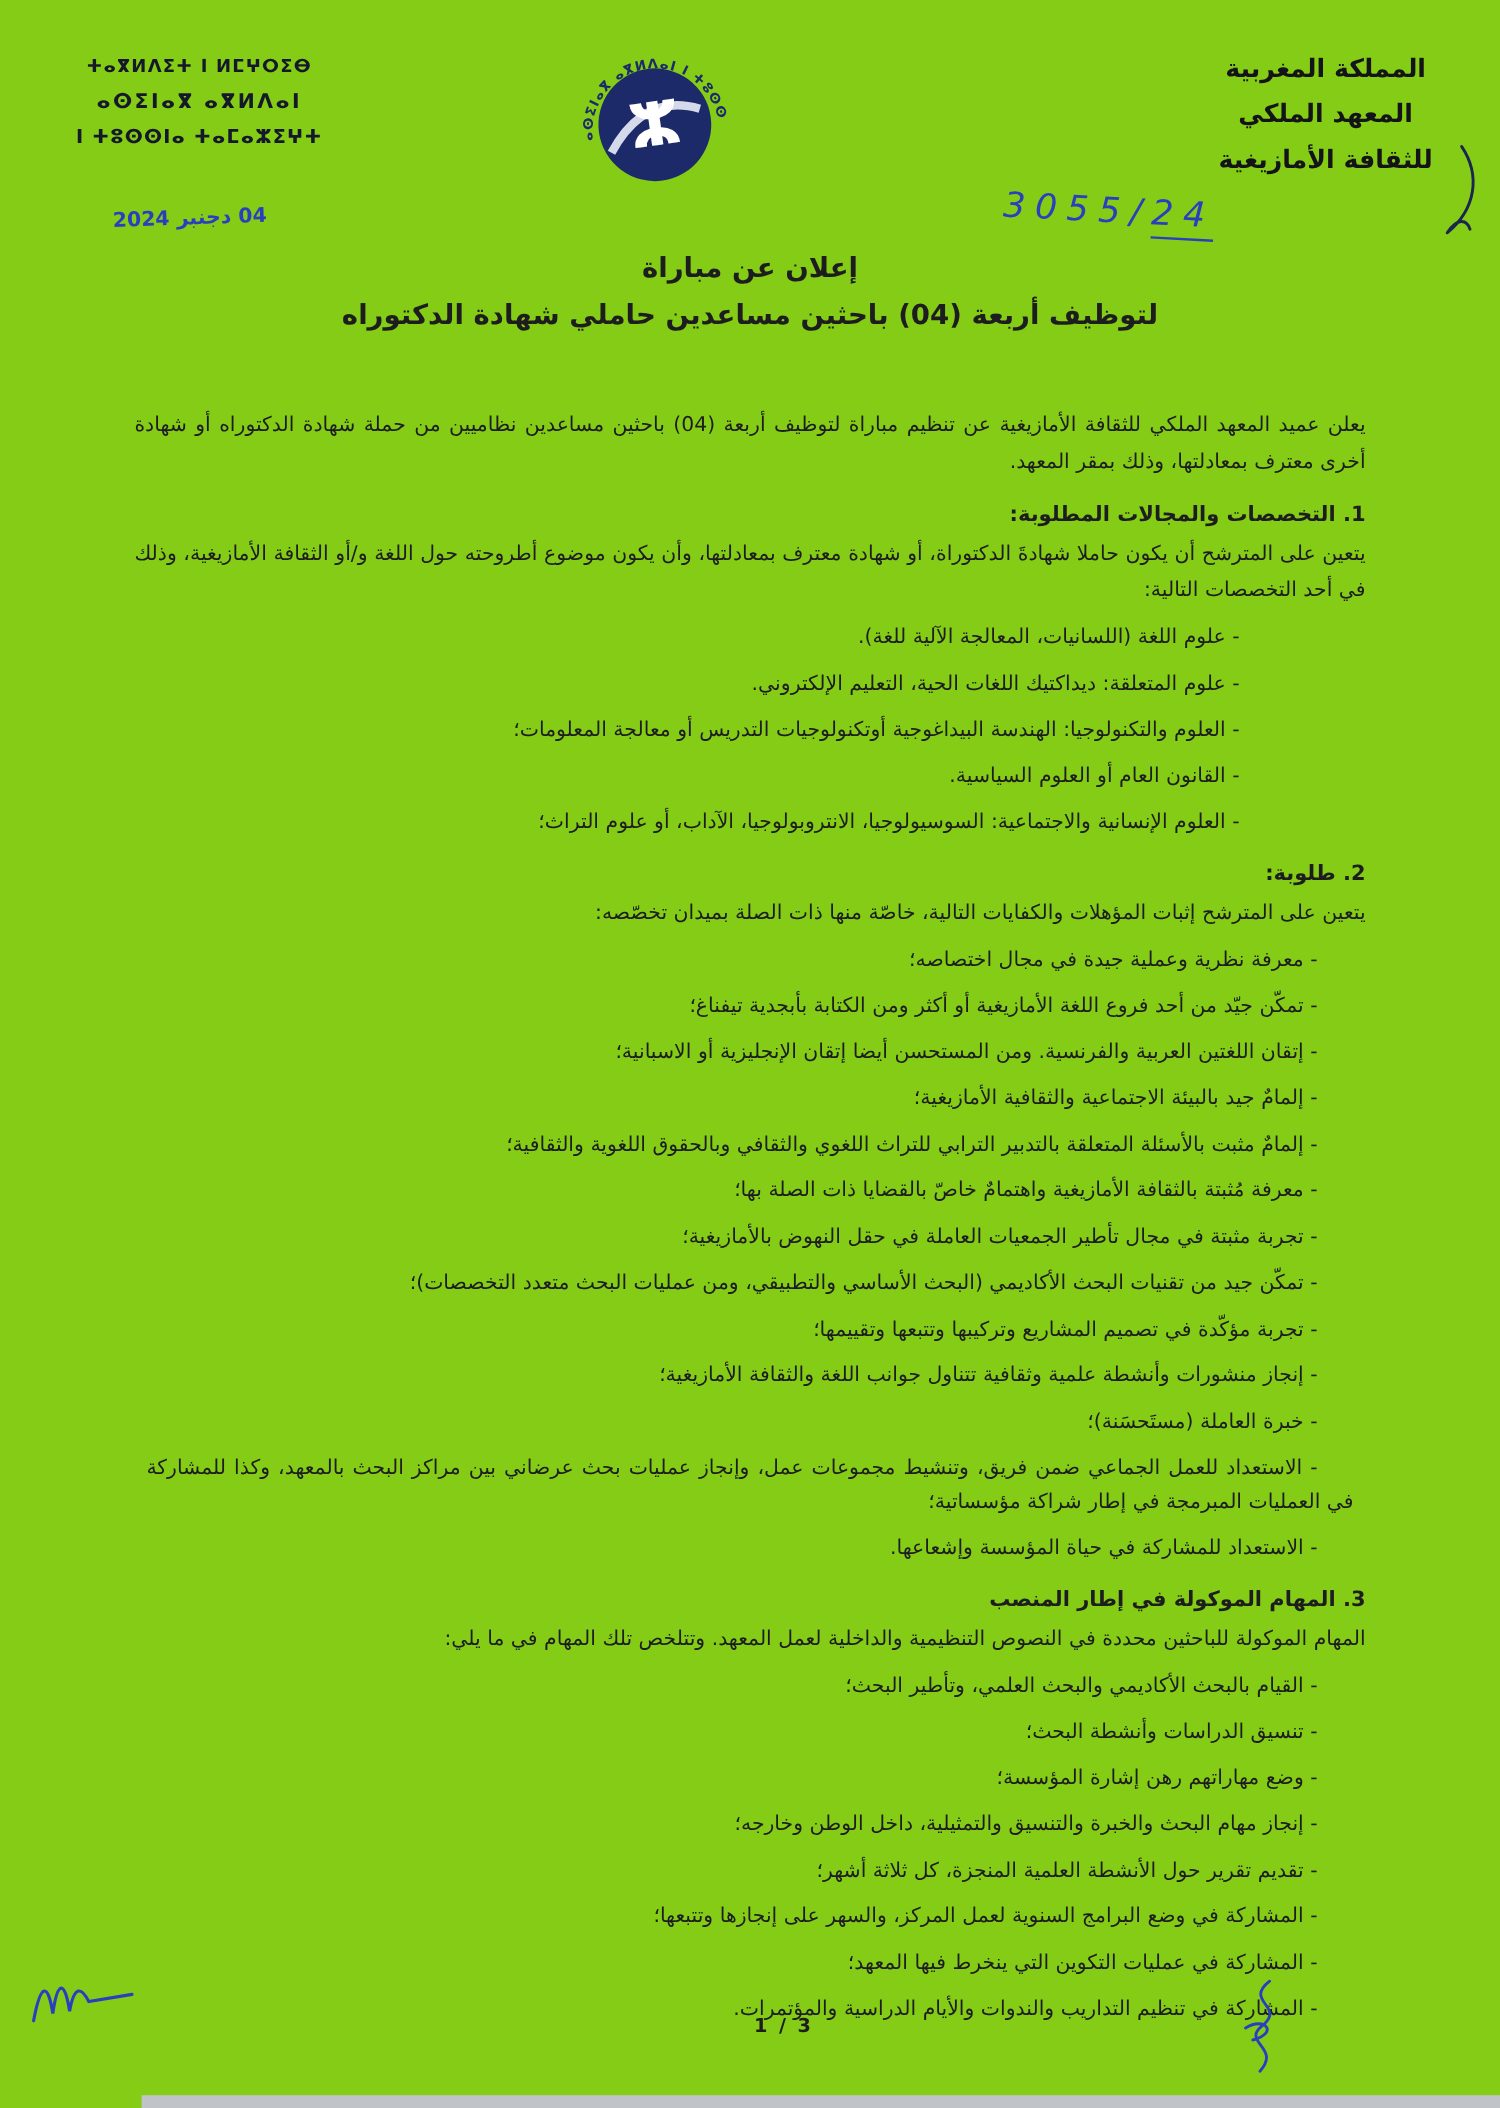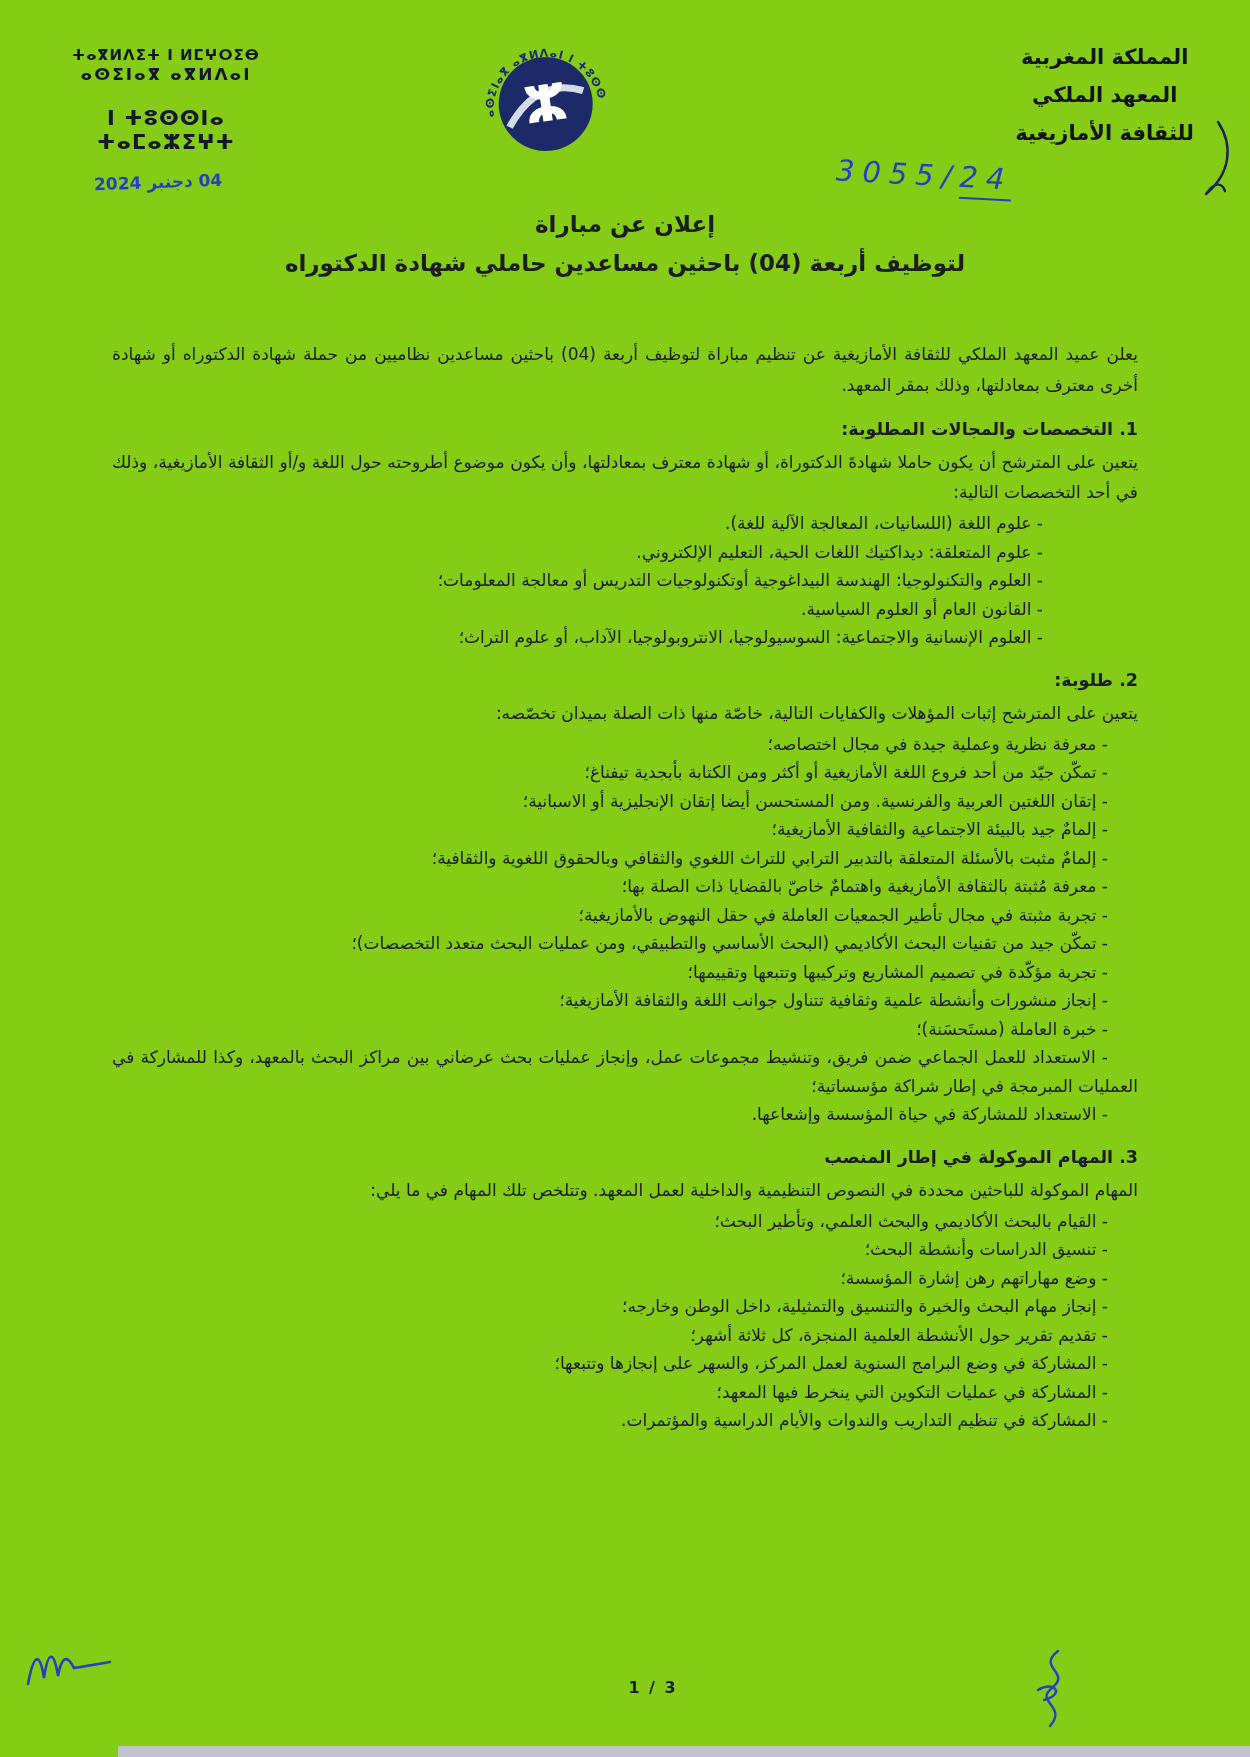--- a/index.html
+++ b/index.html
@@ -8,36 +8,36 @@
     --stamp-blue:#2a3fbe;
     --logo-navy:#1c2a6a;
   }
   html,body{margin:0;padding:0;}
   body{background:#ffffff;font-family:"DejaVu Sans",sans-serif;}
   .page{position:relative;width:1250px;height:1757px;background:#84cc16;overflow:hidden;color:var(--ink);margin:0 auto;}
 
   
   .tifinagh{position:absolute;top:46px;left:40px;width:252px;text-align:center;color:#15182b;font-weight:bold;}
   .tifinagh .t1{font-size:15px;letter-spacing:1px;}
-  .tifinagh .t2{font-size:17px;letter-spacing:2px;}
-  .tifinagh .t3{font-size:21px;margin-top:22px;letter-spacing:1px;}
+  .tifinagh .t2{font-size:17px;margin-top:11px;letter-spacing:2px;}
+  .tifinagh .t3{font-size:16px;margin-top:9px;letter-spacing:1px;}
   .arabic-header{position:absolute;top:38px;right:56px;text-align:center;font-weight:bold;font-size:21px;line-height:38px;color:#131318;direction:rtl;}
   .logo{position:absolute;top:22px;left:470px;transform:rotate(-8deg);}
   .date-stamp{position:absolute;top:172px;left:94px;color:var(--stamp-blue);font-size:17px;font-weight:600;transform:rotate(-2deg);direction:rtl;letter-spacing:1px;}
   .ref{position:absolute;top:158px;right:238px;color:var(--handwriting-blue);font-size:29px;letter-spacing:8px;transform:rotate(3deg);direction:ltr;font-style:italic;font-weight:500;}
   .ref .sub{border-bottom:2px solid var(--handwriting-blue);padding-bottom:3px;}
 
   
   .main{position:absolute;top:190px;right:112px;width:1026px;direction:rtl;}
   .title{text-align:center;font-weight:bold;font-size:23px;line-height:39px;}
   .intro{margin:56px 0 0 0;font-size:17px;line-height:31px;text-align:justify;}
   .sec-heading{font-size:17.5px;font-weight:bold;margin:13px 0 0 0;line-height:31px;}
   .sec-intro{font-size:17px;line-height:30px;text-align:justify;margin:2px 0 0 0;}
   .sec-list{margin-top:2px;}
-  .bullet{font-size:17px;line-height:28.5px;text-align:justify;margin:0;}
+  .bullet{font-size:17px;line-height:28.5px;text-align:justify;margin:10px;}
   .sec-list.shallow .bullet{text-indent:30px;}
   .sec-list.deep .bullet{text-indent:95px;}
 
   
   .page-number{position:absolute;bottom:60px;left:0;width:100%;text-align:center;font-weight:bold;font-size:16px;letter-spacing:2px;direction:ltr;padding-left:28px;}
   .scan-edge{position:absolute;bottom:0;left:118px;right:0;height:11px;background:#c0c4c9;}
   svg.mark{position:absolute;}
 </style>
 </head>
 <body>

